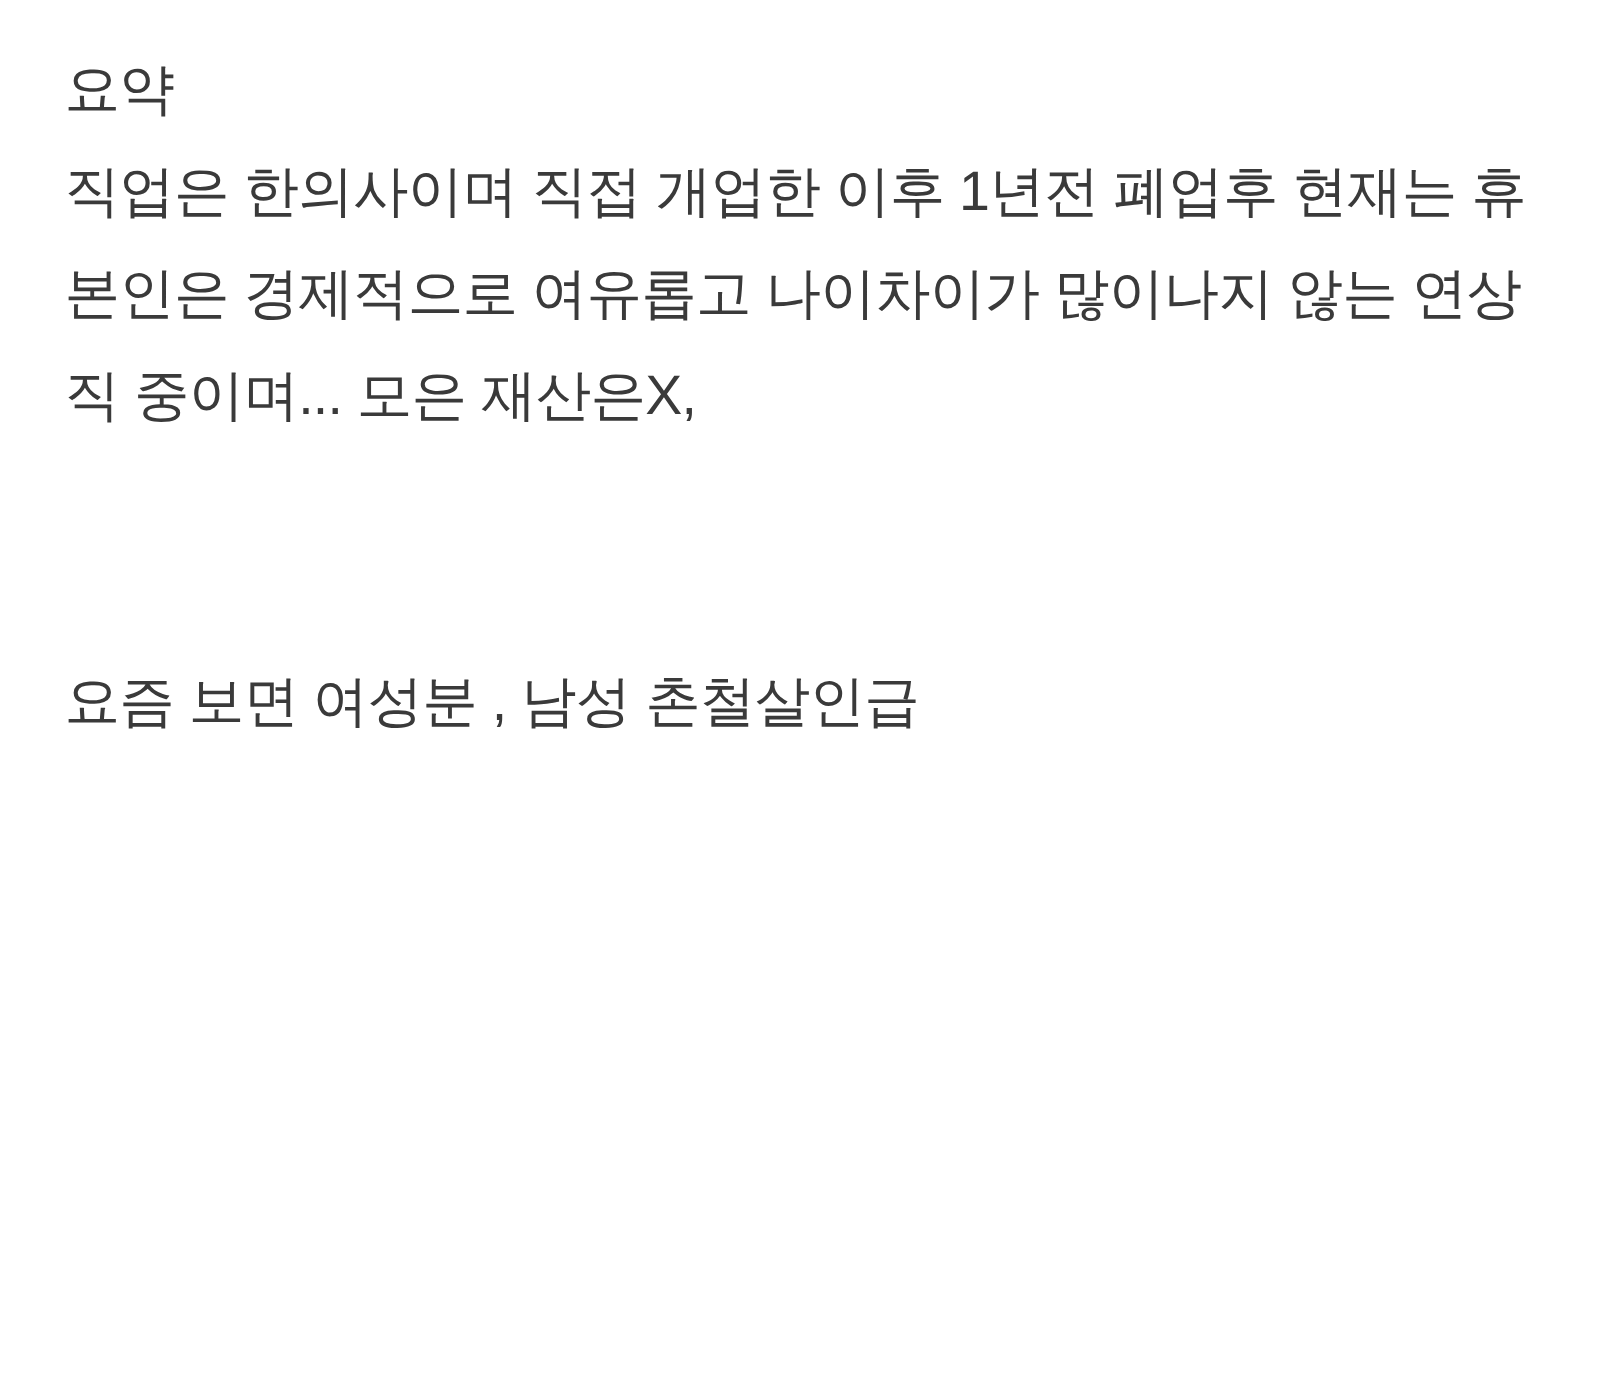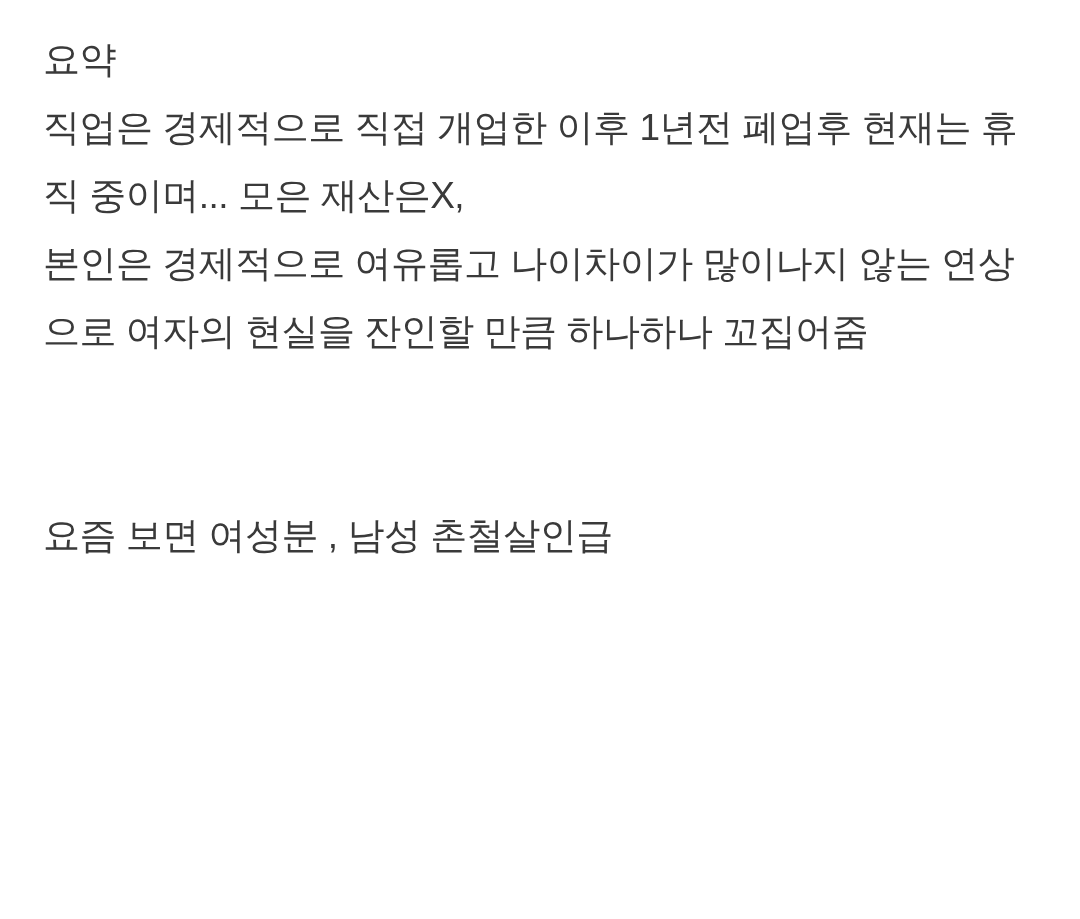--- a/index.html
+++ b/index.html
@@ -24,21 +24,20 @@
     font-size: 37px;
     white-space: nowrap;
     letter-spacing: -0.5px;
   }
 </style>
 </head>
 <body style="background: rgb(255, 255, 255); color: rgb(58, 58, 58);">
 
 <div class="post-body">
   <div class="line">요약</div>
-  <div class="line">직업은 경제적으로 직접 개업한 이후 1년전 폐업후 현재는 휴</div>
+  <div class="line">직업은 한의사이며 직접 개업한 이후 1년전 폐업후 현재는 휴</div>
+  <div class="line">본인은 경제적으로 여유롭고 나이차이가 많이나지 않는 연상</div>
   <div class="line">직 중이며... 모은 재산은X,</div>
-  <div class="line">본인은 경제적으로 여유롭고 나이차이가 많이나지 않는 연상</div>
-  <div class="line">으로 여자의 현실을 잔인할 만큼 하나하나 꼬집어줌</div>
   <div class="line"></div>
   <div class="line"></div>
   <div class="line">요즘 보면 여성분 , 남성 촌철살인급</div>
   <div class="line"></div>
 </div>
 
 </body></html>

